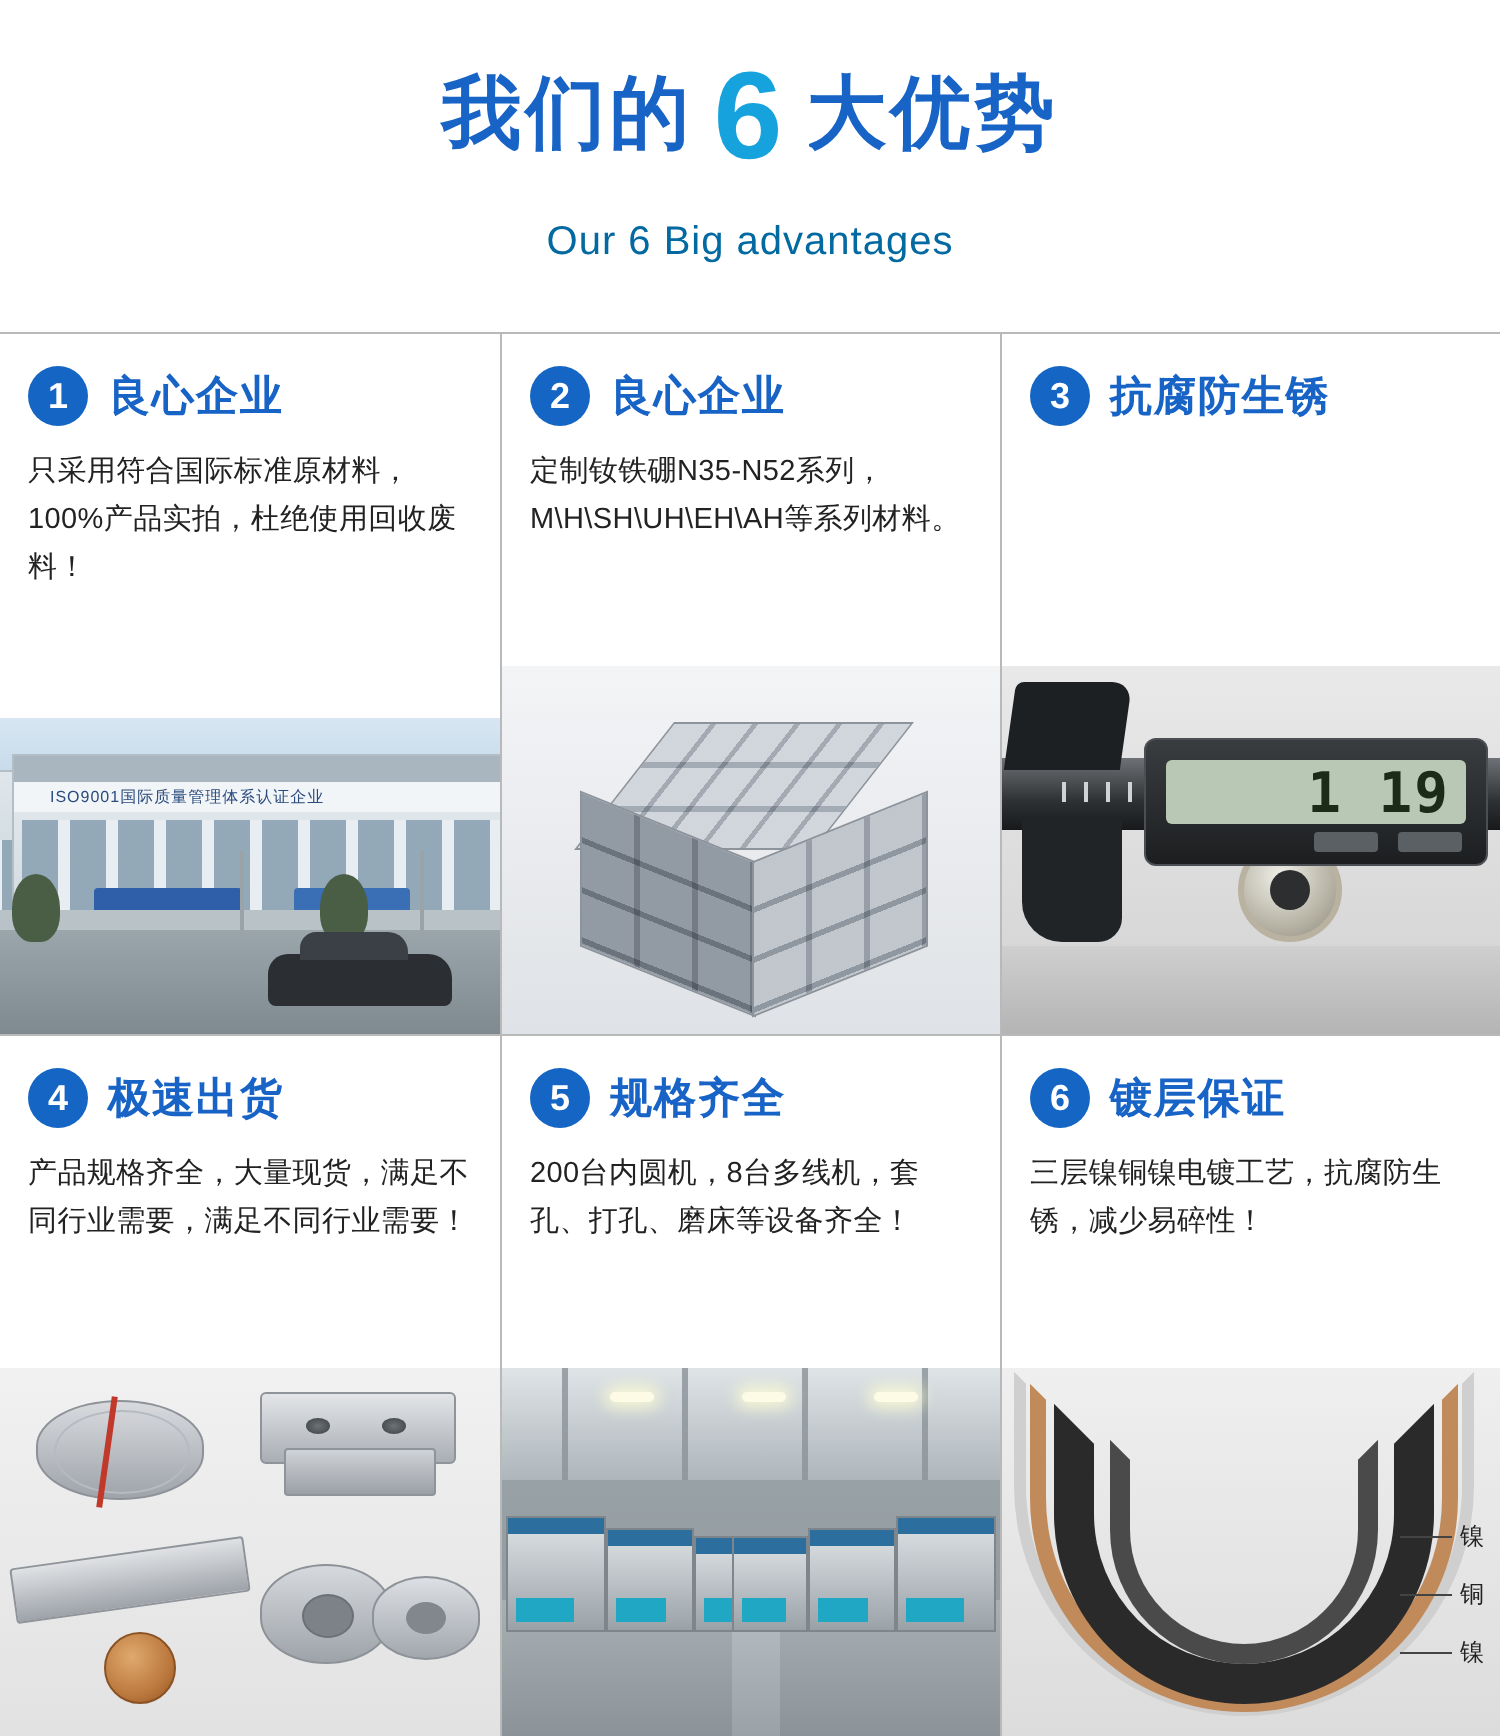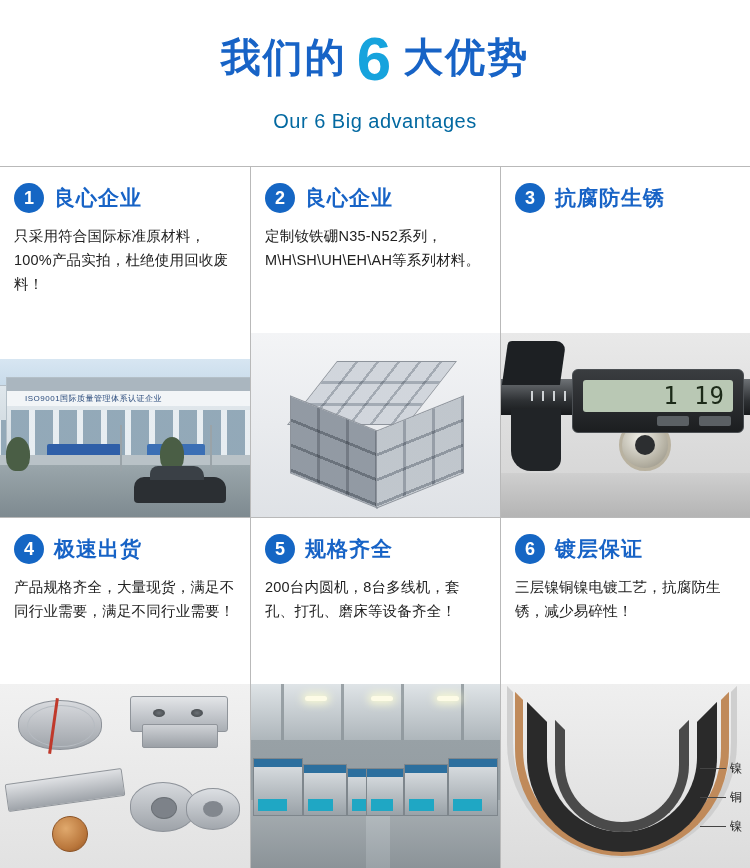--- a/index.html
+++ b/index.html
@@ -238,21 +238,21 @@
     border: 1px solid #4b4f53;
   }
   .cal-lcd {
     position:absolute; right:10px; top:10px; width:150px; height:32px;
     background:#b9c8b4; border-radius:3px;
     display:flex; align-items:center; justify-content:flex-end;
     padding-right:8px; box-sizing:border-box;
   }
   .cal-num {
     font-family:"DejaVu Sans Mono", monospace;
-    font-size:24px; font-weight:normal; color:#1c2a18; letter-spacing:1px;
+    font-size:28px; font-weight:bold; color:#1c2a18; letter-spacing:1px;
   }
   .cal-btns { position:absolute; right:12px; bottom:6px; display:flex; gap:10px; }
   .cal-btn { width:32px; height:10px; background:#5b6064; border-radius:2px; }
   .cal-ring {
     position:absolute; left:118px; top:86px; width:46px; height:46px;
     border-radius:50%;
     background: radial-gradient(circle at 40% 35%, #f0efe8, #b8b4a6 60%, #8e8a7e);
     border:3px solid #b9b2a0;
   }
   .cal-ring:after{

